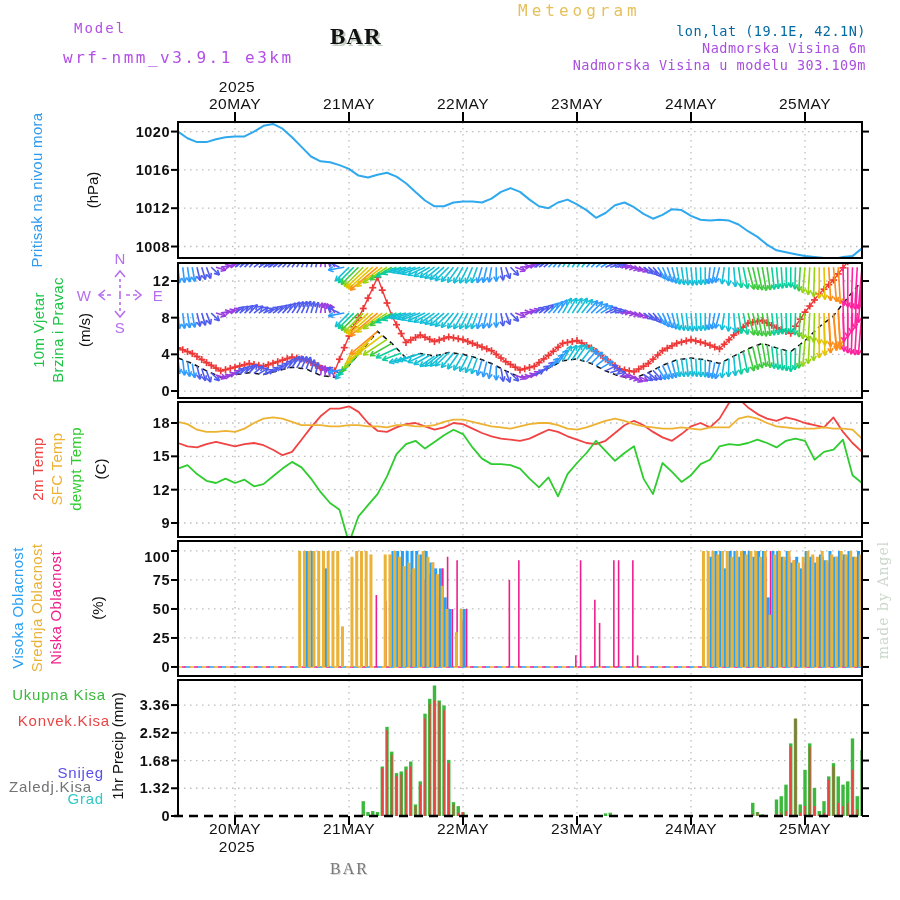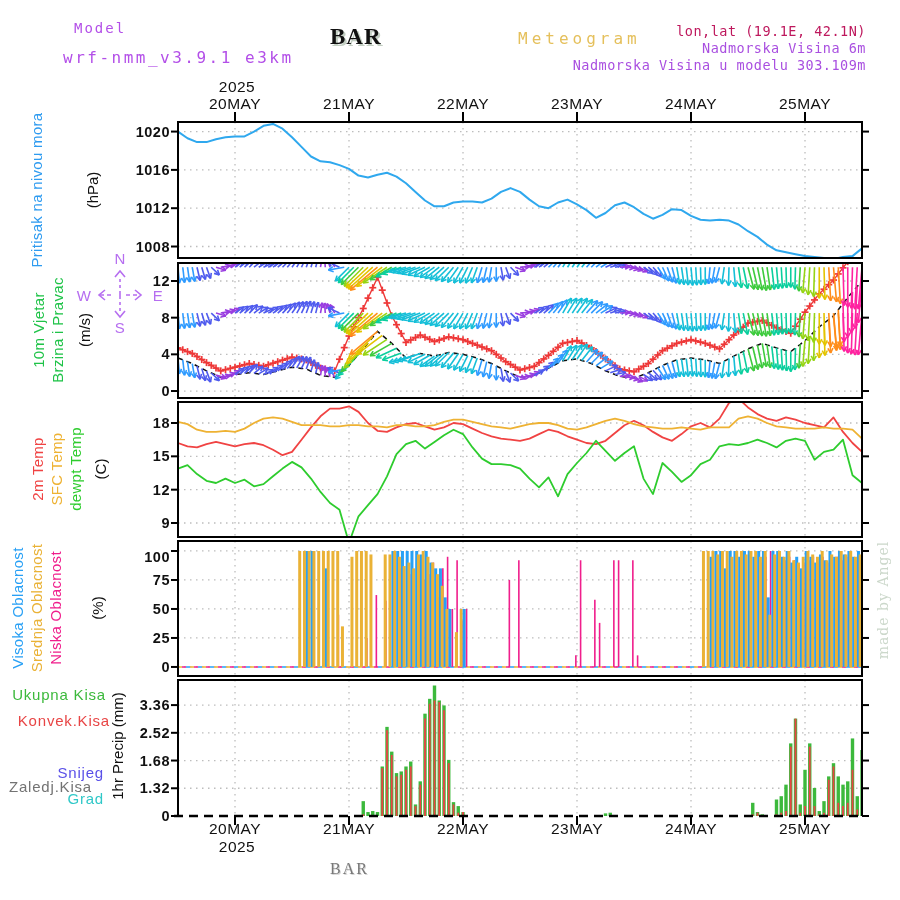--- a/index.html
+++ b/index.html
@@ -21,25 +21,25 @@
   .plegend{font-size:15px;letter-spacing:.8px;transform:translate(-100%,-50%);}
   .footer-sta{font-size:16px;letter-spacing:2px;color:#787878;text-shadow:1px 1px 0 #d5d5d5;}
   .credit{font-size:14px;color:#ccd8cb;transform:translate(-50%,-50%) rotate(-90deg);
           font-family:"DejaVu Serif",serif;letter-spacing:1px;}
 </style>
 </head>
 <body>
 
 <div id="stage">
 
-  <div class="lab mono" style="left: 518px; top: 1px; font-size: 16px; letter-spacing: 4px; color: rgb(229, 192, 92); margin-top: 28px;">Meteogram</div>
+  <div class="lab mono" style="left: 518px; top: 1px; font-size: 16px; letter-spacing: 4px; color: rgb(229, 192, 92);">Meteogram</div>
   <div class="lab mono" style="left: 74px; top: 20px; font-size: 14px; letter-spacing: 2px; color: rgb(179, 79, 232);">Model</div>
   <div class="lab mono" style="left: 63px; top: 48px; font-size: 16px; letter-spacing: 2.5px; color: rgb(179, 79, 232);">wrf-nmm_v3.9.1 e3km</div>
   <div class="lab serif title-sta" style="left:330px;top:24px;">BAR</div>
-  <div class="lab mono hdr-right" style="left: 866px; top: 23px; color: #be185d;">lon,lat (19.1E, 42.1N)</div>
+  <div class="lab mono hdr-right" style="left: 866px; top: 23px; color: #0369a1;">lon,lat (19.1E, 42.1N)</div>
   <div class="lab mono hdr-right" style="left: 866px; top: 40px; color: rgb(169, 79, 224);">Nadmorska Visina 6m</div>
   <div class="lab mono hdr-right" style="left: 866px; top: 57px; color: rgb(169, 79, 224);">Nadmorska Visina u modelu 303.109m</div>
 
   <div class="lab rot sidelab" style="left: 36px; top: 190px; color: rgb(46, 155, 240);">Pritisak na nivou mora</div>
   <div class="lab rot unitlab" style="left:92px;top:190px;">(hPa)</div>
 
   <div class="lab rot sidelab" style="left: 38px; top: 330px; color: rgb(31, 195, 72);">10m Vjetar</div>
   <div class="lab rot sidelab" style="left: 57px; top: 330px; color: rgb(31, 195, 72);">Brzina i Pravac</div>
   <div class="lab rot unitlab" style="left:84px;top:330px;">(m/s)</div>
 

